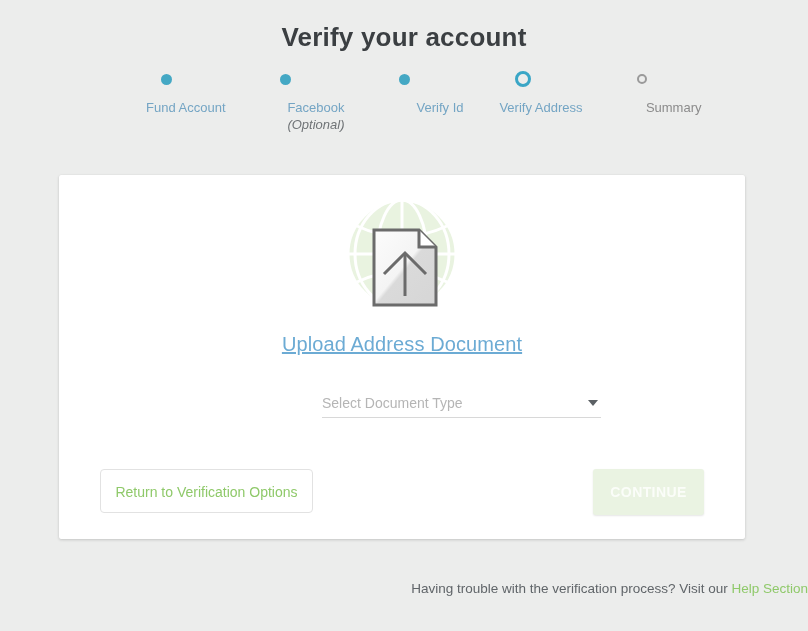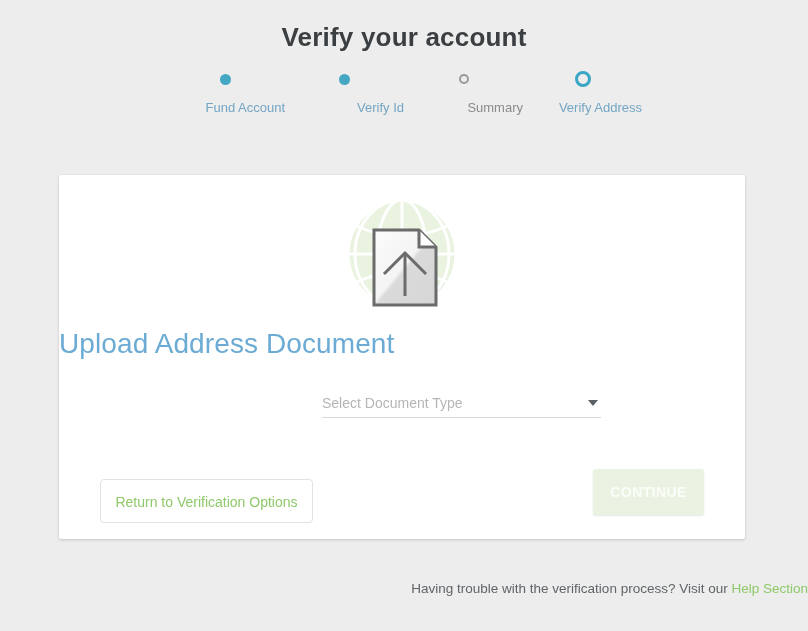--- a/index.html
+++ b/index.html
@@ -103,28 +103,29 @@
     display: flex;
     justify-content: center;
     padding-top: 20px;
   }
   .illustration svg {
     display: block;
   }
 
   
   .card-title {
-    text-align: left;
-    font-size: 28px;
+    text-align: center;
+    font-size: 20px;
     color: #6cabd4;
     font-weight: normal;
     margin: 0;
     padding-top: 14px;
     line-height: 34px;
     letter-spacing: 0.1px;
+    text-decoration: underline;
   }
 
   
   .select-wrap {
     position: absolute;
     left: 263px;
     top: 214px;
     width: 279px;
   }
   .select-field {
@@ -146,21 +147,21 @@
     height: 0;
     border-left: 5px solid transparent;
     border-right: 5px solid transparent;
     border-top: 6px solid #5b6064;
   }
 
   
   .btn-return {
     position: absolute;
     left: 41px;
-    top: 304px;
+    top: 294px;
     width: 213px;
     height: 44px;
     background: #ffffff;
     border: 1px solid #e2e2e2;
     border-radius: 4px;
     color: #8fc96a;
     font-size: 14px;
     font-family: "Liberation Sans", sans-serif;
     cursor: pointer;
     padding: 0;
@@ -211,40 +212,47 @@
 
 <div class="stepper">
 
   <div class="step">
     <div class="step-marker-wrap">
       <span class="dot"></span>
     </div>
     <div class="step-label">Fund Account</div>
   </div>
 
-
   <div class="step">
     <div class="step-marker-wrap">
       <span class="dot"></span>
     </div>
+    <div class="step-label">Facebook</div>
+    <div class="step-sub">(Optional)</div>
+  </div>
+
+  <div class="step">
+    <div class="step-marker-wrap">
+      <span class="dot"></span>
+    </div>
     <div class="step-label">Verify Id</div>
   </div>
 
   <div class="step">
     <div class="step-marker-wrap">
+      <span class="ring-active"></span>
+    </div>
+    <div class="step-label">Verify Address</div>
+  </div>
+
+  <div class="step">
+    <div class="step-marker-wrap">
       <span class="ring-inactive"></span>
     </div>
     <div class="step-label muted">Summary</div>
-  </div>
-
-  <div class="step">
-    <div class="step-marker-wrap">
-      <span class="ring-active"></span>
-    </div>
-    <div class="step-label">Verify Address</div>
   </div>
 
 </div>
 
 <div class="card">
 
   <div class="illustration">
     <svg width="118" height="118" viewBox="0 0 118 118">
 
       <g>

